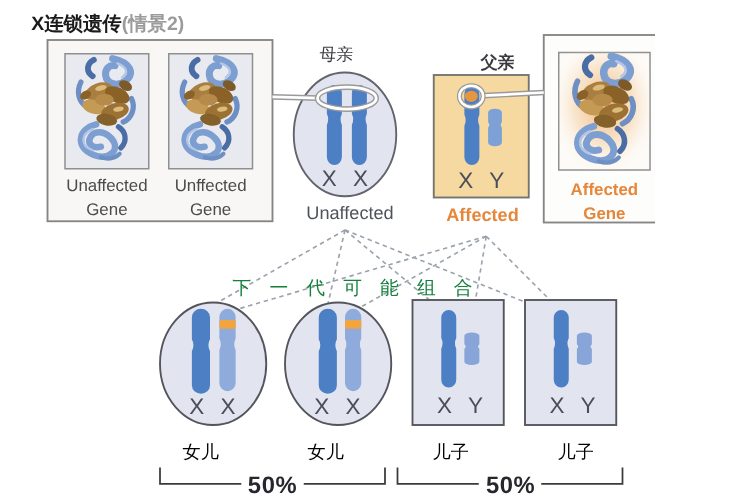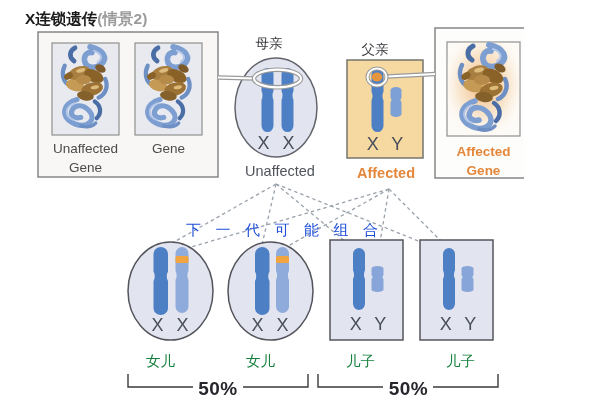--- a/index.html
+++ b/index.html
@@ -10,22 +10,22 @@
   #art{position:absolute;left:0;top:0;}
   .lbl{position:absolute;white-space:nowrap;transform:translateX(-50%);text-align:center;}
   .title{position:absolute;left:25px;top:9px;font-size:15.5px;font-weight:700;color:#1b1b1b;white-space:nowrap;}
   .title .sub{color:#9b9b9b;font-weight:600;}
   .gene-caption{font-size:13.5px;line-height:19px;color:#4b4b4b;}
   .gene-caption.affected{color:#e5873b;font-weight:700;}
   .parent-name{font-size:13.5px;color:#3a3a40;}
   .karyotype{font-size:18px;color:#494e5a;letter-spacing:4px;}
   .status{font-size:14.5px;color:#4f5359;font-weight:500;}
   .status.affected{color:#e5873b;font-weight:600;}
-  .nextgen{position:absolute;left:186px;top:221px;font-size:15px;letter-spacing:14.5px;color:#1d4ed8;font-weight:500;white-space:nowrap;}
-  .child-name{font-size:14.5px;color:#15803d;}
+  .nextgen{position:absolute;left:186px;top:221px;font-size:15px;letter-spacing:14.5px;color:#15803d;font-weight:500;white-space:nowrap;}
+  .child-name{font-size:14.5px;color:#000000;}
   .pct{font-size:19px;font-weight:700;color:#26262c;letter-spacing:.5px;}
 </style>
 </head>
 <body>
 
 <div id="canvas">
 
   <svg id="art" width="600" height="400" viewBox="0 0 600 400">
     <defs>
 
@@ -158,29 +158,30 @@
 
   <div class="title">
     <span>X连锁遗传</span><span class="sub">(情景2)</span>
   </div>
 
   <div class="lbl gene-caption" style="left:85.5px;top:139px;">
     <div>Unaffected</div>
     <div>Gene</div>
   </div>
   <div class="lbl gene-caption" style="left:168.5px;top:139px;">
+    <div>Unffected</div>
     <div>Gene</div>
   </div>
   <div class="lbl gene-caption affected" style="left:483.5px;top:141.5px;">
     <div>Affected</div>
     <div>Gene</div>
   </div>
 
   <div class="lbl parent-name" style="left:269px;top:34.5px;">母亲</div>
-  <div class="lbl parent-name" style="left:375px;top:40.5px;">父亲</div>
+  <div class="lbl parent-name" style="left:398px;top:40.5px;font-weight:bold;">父亲</div>
 
   <div class="lbl karyotype" style="left:278px;top:133px;">X X</div>
   <div class="lbl karyotype" style="left:387px;top:134px;">X Y</div>
 
   <div class="lbl status" style="left:280px;top:163px;">Unaffected</div>
   <div class="lbl status affected" style="left:386px;top:164.5px;">Affected</div>
 
   <div class="nextgen">下一代可能组合</div>
 
   <div class="lbl karyotype" style="left:172px;top:314.5px;">X X</div>

